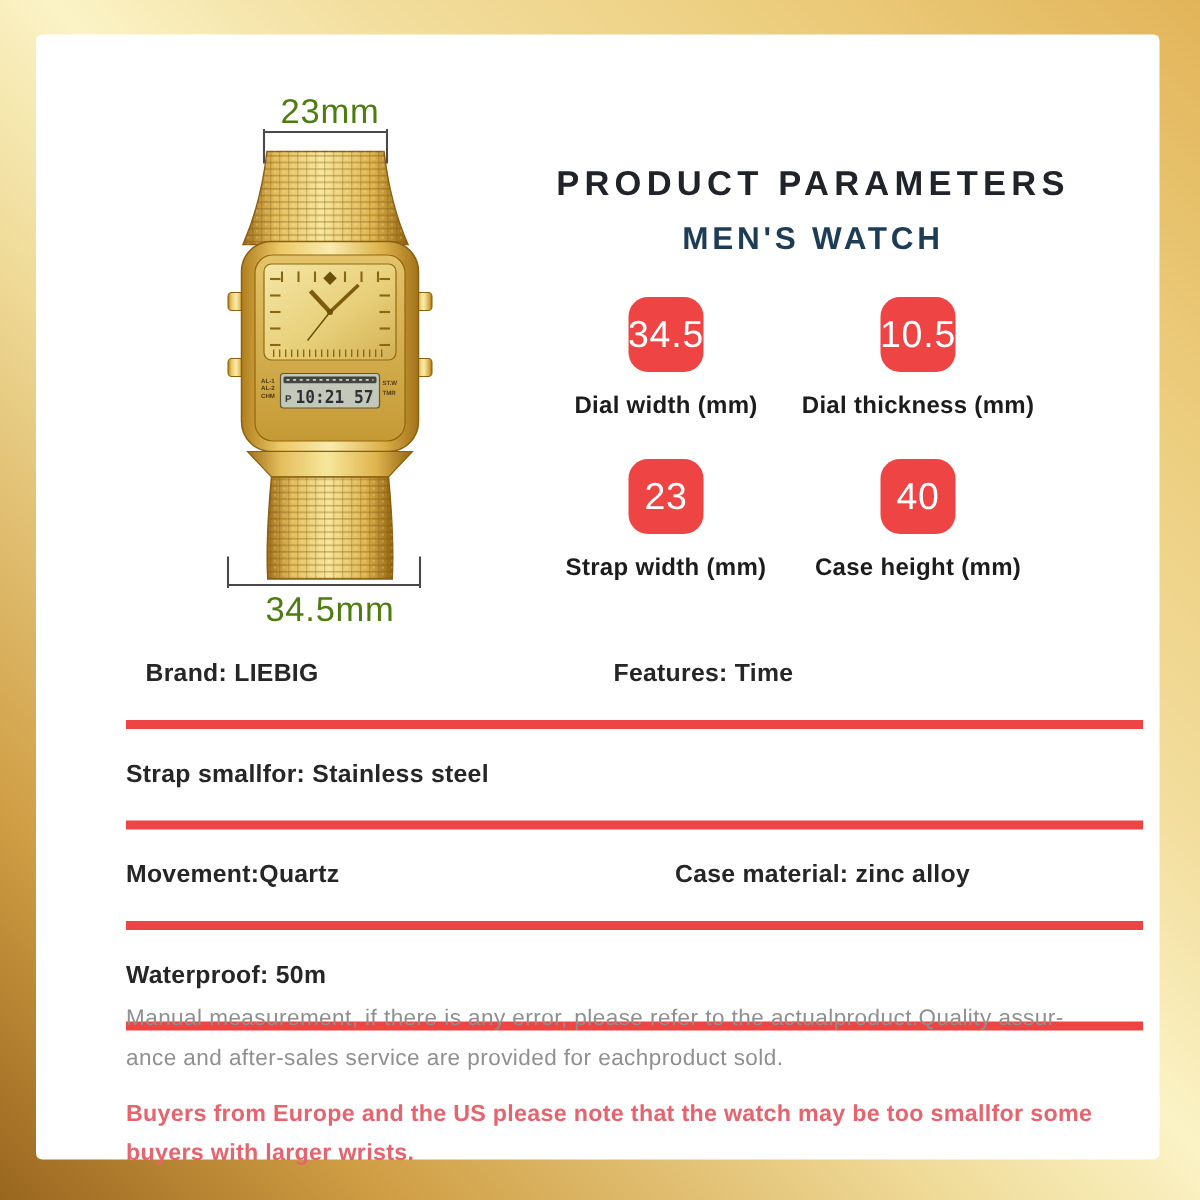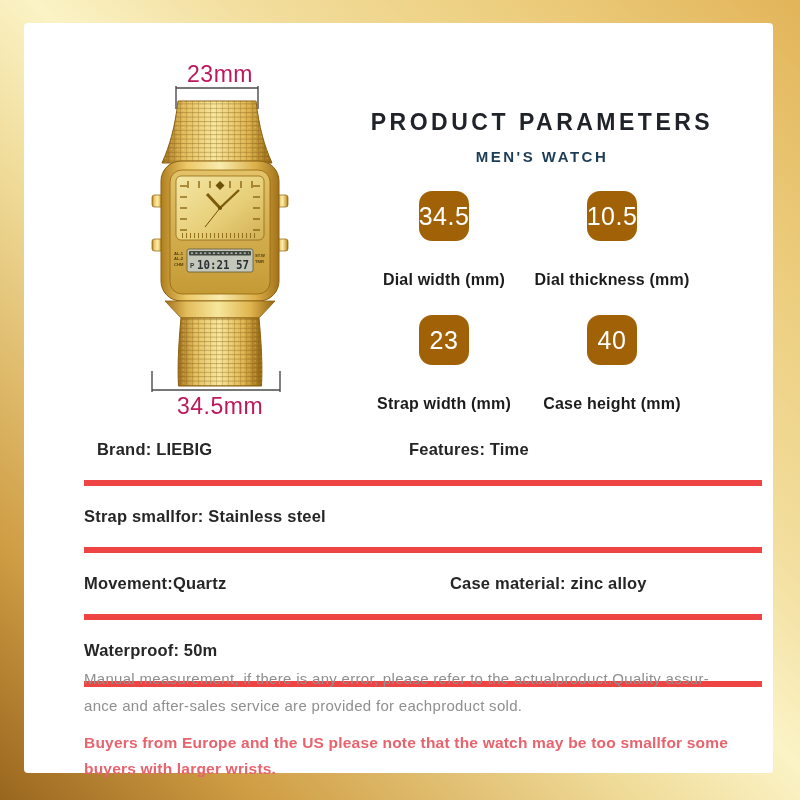--- a/index.html
+++ b/index.html
@@ -8,35 +8,35 @@
     background:linear-gradient(45deg,#99661f 0%,#cf9d43 16%,#f0dc9a 40%,#fbf3c6 52%,#f3dfa0 64%,#eccd7d 82%,#e2b459 100%);
     font-family:"Liberation Sans","DejaVu Sans",sans-serif;
   }
   .panel{
     position:absolute;top:23px;left:24px;right:27px;bottom:27px;
     background:#ffffff;border-radius:4px;
   }
   
   .watch-block{position:absolute;left:66px;top:32px;width:260px;height:370px;}
   .watch-svg{position:absolute;left:0;top:0;width:260px;height:370px;}
-  .measure{position:absolute;left:0;width:100%;text-align:center;color:#be185d;
+  .measure{position:absolute;left:0;width:100%;text-align:center;color:#4d7c0f;
     font-size:23px;font-weight:400;letter-spacing:0.5px;}
   .measure-top{top:6px;}
   .measure-bottom{top:338px;}
   
   .right-col{position:absolute;left:318px;top:86px;width:400px;text-align:center;}
   .main-title{font-size:23px;font-weight:700;letter-spacing:3.5px;color:#20242a;}
-  .sub-title{margin-top:12px;font-size:15px;font-weight:700;letter-spacing:2.5px;color:#1d3c55;}
+  .sub-title{margin-top:12px;font-size:21px;font-weight:700;letter-spacing:2.5px;color:#1d3c55;}
   .params{display:grid;grid-template-columns:168px 168px;row-gap:26px;justify-content:center;
     position:relative;left:-14px;margin-top:26px;}
   .param-cell{display:flex;flex-direction:column;align-items:center;}
-  .badge{width:50px;height:50px;border-radius:13px;background:#a16207;display:flex;
+  .badge{width:50px;height:50px;border-radius:13px;background:#ef4444;display:flex;
     align-items:center;justify-content:center;}
   .badge span{color:#ffffff;font-size:25px;font-weight:500;letter-spacing:0.5px;}
-  .param-label{margin-top:30px;font-size:16px;font-weight:700;color:#1c1c1c;letter-spacing:0.2px;white-space:nowrap;}
+  .param-label{margin-top:14px;font-size:16px;font-weight:700;color:#1c1c1c;letter-spacing:0.2px;white-space:nowrap;}
   
   .spec-table{position:absolute;left:60px;top:396px;width:678px;}
   .spec-row{height:61px;display:flex;align-items:center;border-bottom:6px solid #ef4444;}
   .spec-cell{font-size:16.5px;font-weight:700;color:#262626;letter-spacing:0.2px;}
   .spec-left{flex:0 0 312px;padding-left:13px;}
   .spec-right{flex:1;}
   
   .notes{position:absolute;left:60px;top:642px;width:672px;}
   .note-gray{margin:0;font-size:15px;font-weight:400;color:#8f8f8f;line-height:27px;letter-spacing:0.3px;}
   .note-red{margin:11px 0 0 0;font-size:15.5px;font-weight:700;color:#e7636e;line-height:26px;letter-spacing:0.2px;}

